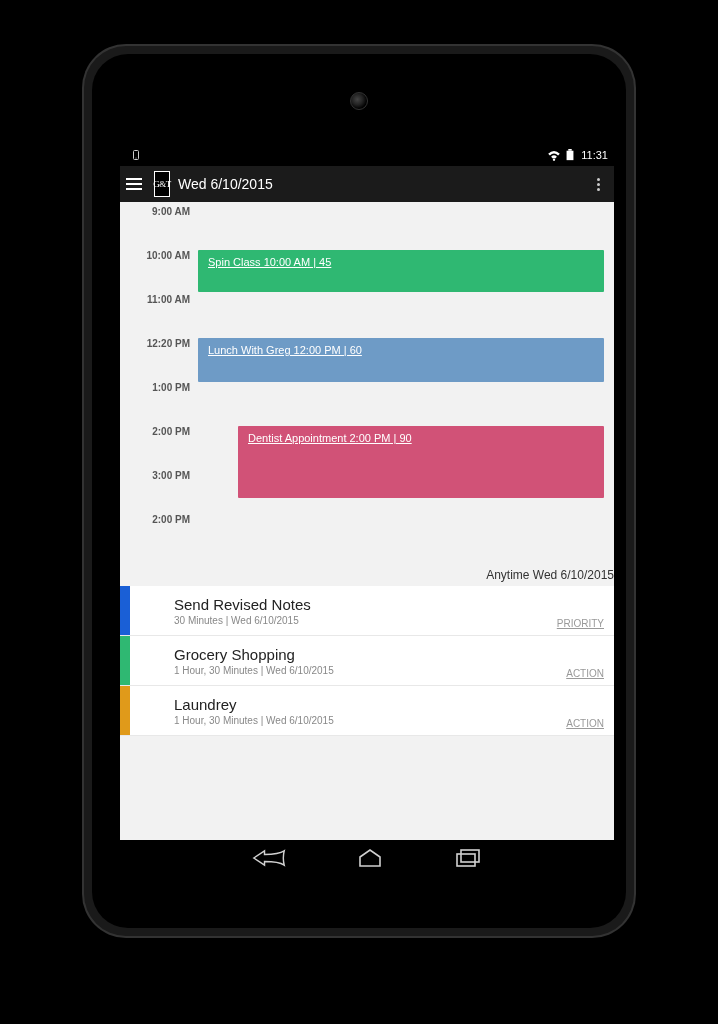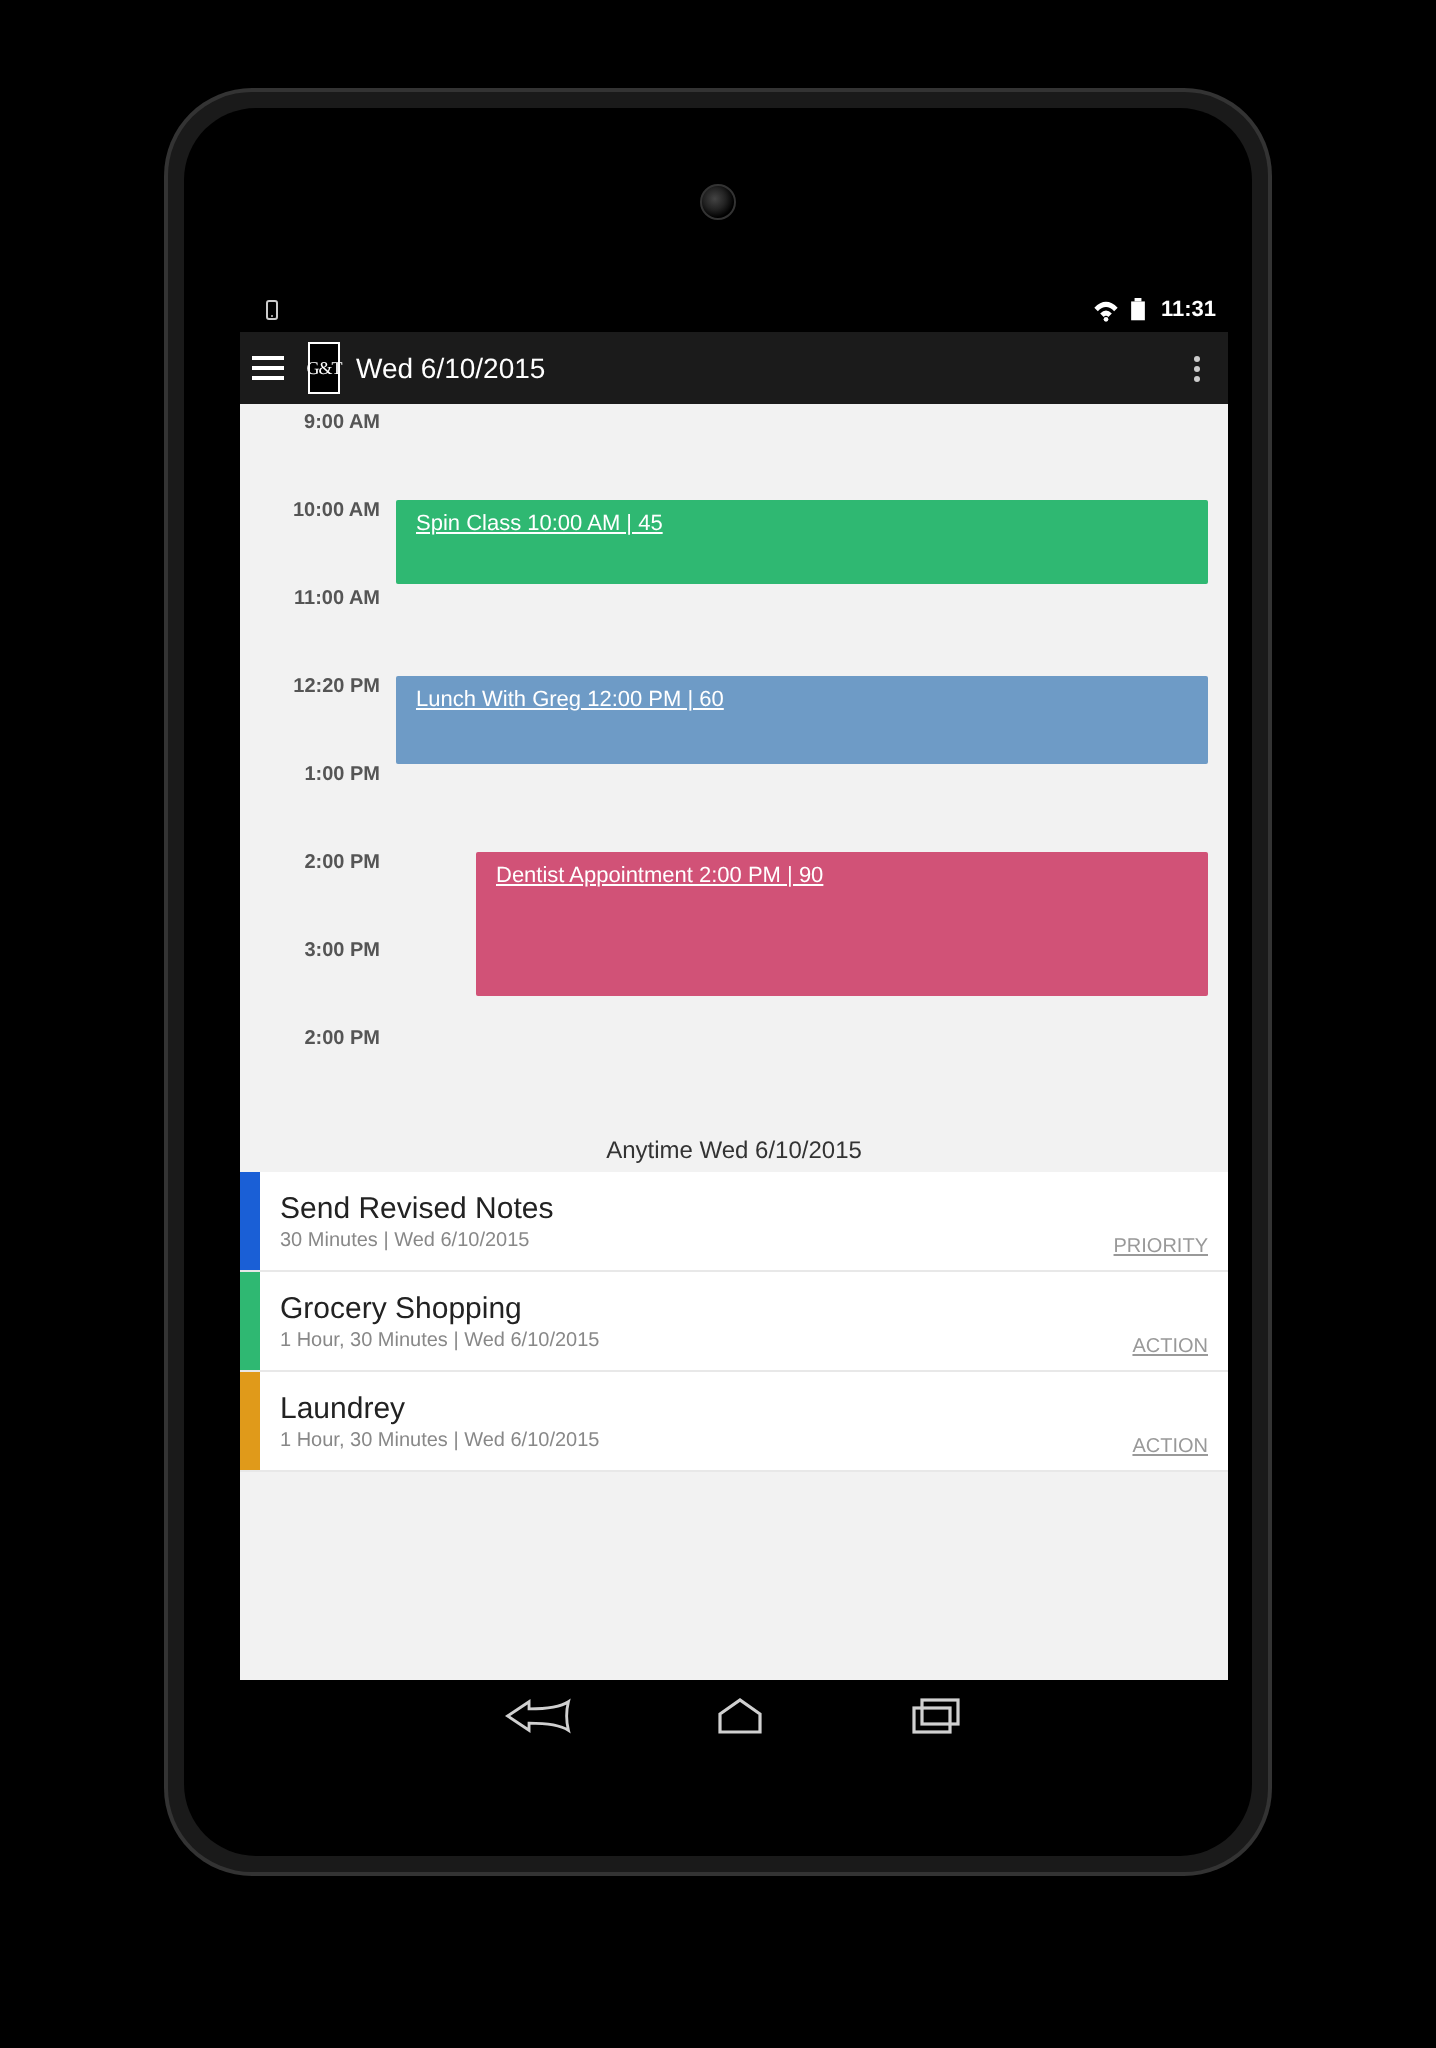--- a/index.html
+++ b/index.html
@@ -47,21 +47,21 @@
     height: 22px;
     background: #000;
     color: #fff;
     display: flex;
     align-items: center;
     padding: 0 6px;
     font-size: 11px;
   }
   .status-bar .spacer { flex: 1; }
   .status-bar .s-icon { margin-left: 4px; display: inline-flex; align-items: center; }
-  .status-time { margin-left: 6px; font-weight: 700; }
+  .status-time { margin-left: 6px; font-weight: 400; }
 
   
   .action-bar {
     height: 36px;
     background: #1b1b1b;
     color: #fff;
     display: flex;
     align-items: center;
     padding: 0 6px;
     font-size: 14px;
@@ -118,32 +118,33 @@
     padding: 6px 10px;
     border-radius: 1px;
     text-decoration: underline;
   }
   .ev-green { background: #2fb872; }
   .ev-blue  { background: #6e9bc6; }
   .ev-pink  { background: #d15277; margin-left: 40px; }
 
   
   .anytime-header {
-    text-align: center;
+    text-align: right;
     font-size: 12px;
     color: #333;
     padding: 8px 0 4px;
     background: #f2f2f2;
   }
   .anytime-list { background: #fff; }
   .task-row {
     display: flex;
     align-items: stretch;
     border-bottom: 1px solid #e8e8e8;
     min-height: 50px;
+    gap: 34px;
   }
   .task-color { width: 10px; }
   .c-blue { background: #1a5fd6; }
   .c-green { background: #2fb872; }
   .c-orange { background: #e09a1a; }
   .task-body {
     flex: 1;
     padding: 6px 10px;
     display: flex;
     flex-direction: column;

